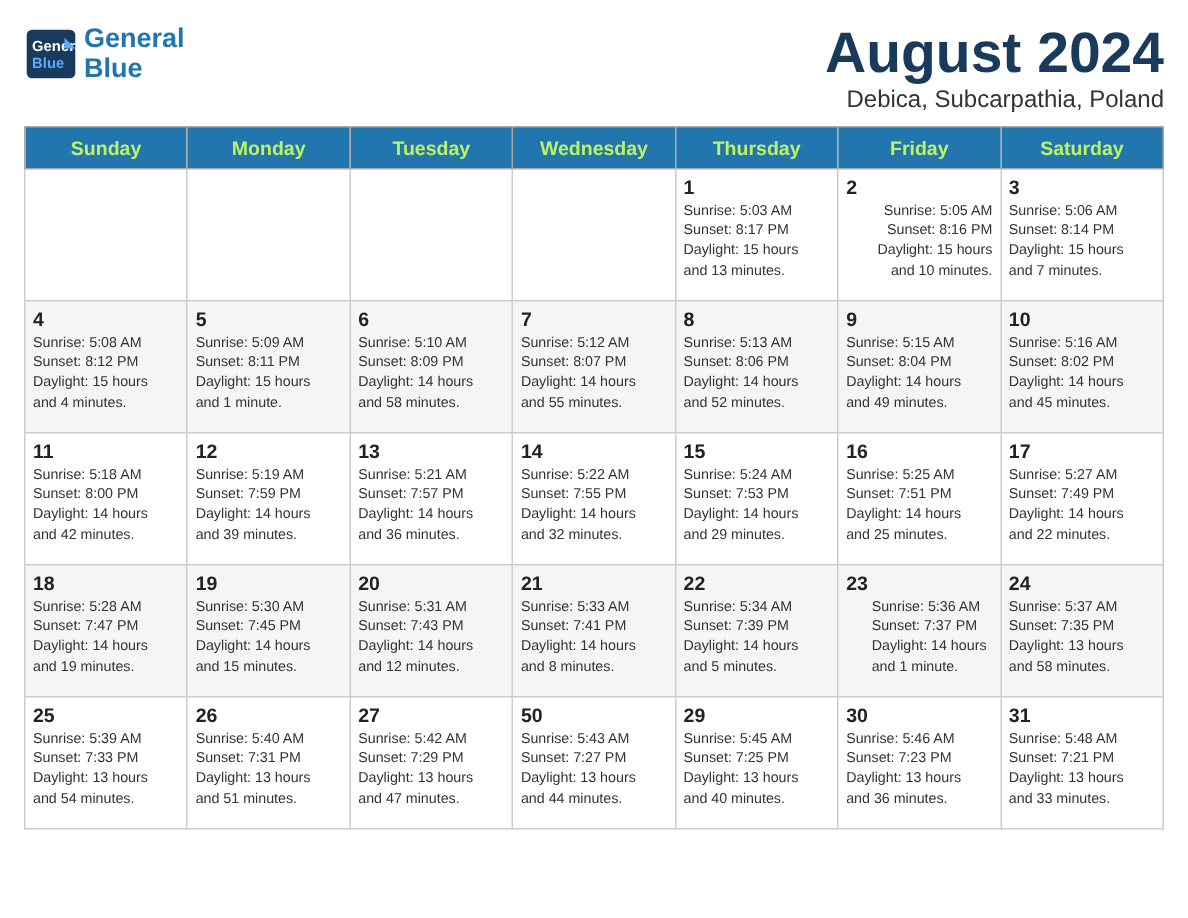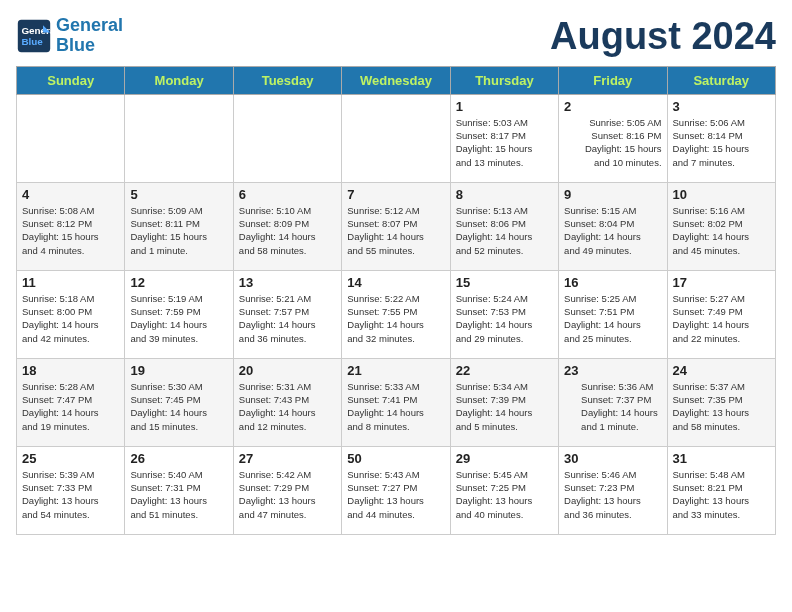--- a/index.html
+++ b/index.html
@@ -103,20 +103,21 @@
     </svg>
     <div>
       <div class="logo-text">
         <span>General</span><br>
         <span style="color:#2176ae;">Blue</span>
       </div>
     </div>
   </div>
   <div class="title-area">
     <div class="calendar-title">August 2024</div>
+    <div class="calendar-subtitle">Debica, Subcarpathia, Poland</div>
   </div>
 </div>
 
 <table>
   <thead>
     <tr id="header-row">
     <th>Sunday</th>
         <th>Monday</th>
         <th>Tuesday</th>
         <th>Wednesday</th>
@@ -345,19 +346,19 @@
         <td>
           <span class="day-number">30</span>
           <div class="day-info" style="white-space: pre-line;">Sunrise: 5:46 AM
 Sunset: 7:23 PM
 Daylight: 13 hours
 and 36 minutes.</div>
         </td>
         <td>
           <span class="day-number">31</span>
           <div class="day-info" style="white-space: pre-line;">Sunrise: 5:48 AM
-Sunset: 8:21 PM
+Sunset: 7:21 PM
 Daylight: 13 hours
 and 33 minutes.</div>
         </td>
       </tr>
     </tbody>
 </table>
 
 </body></html>

